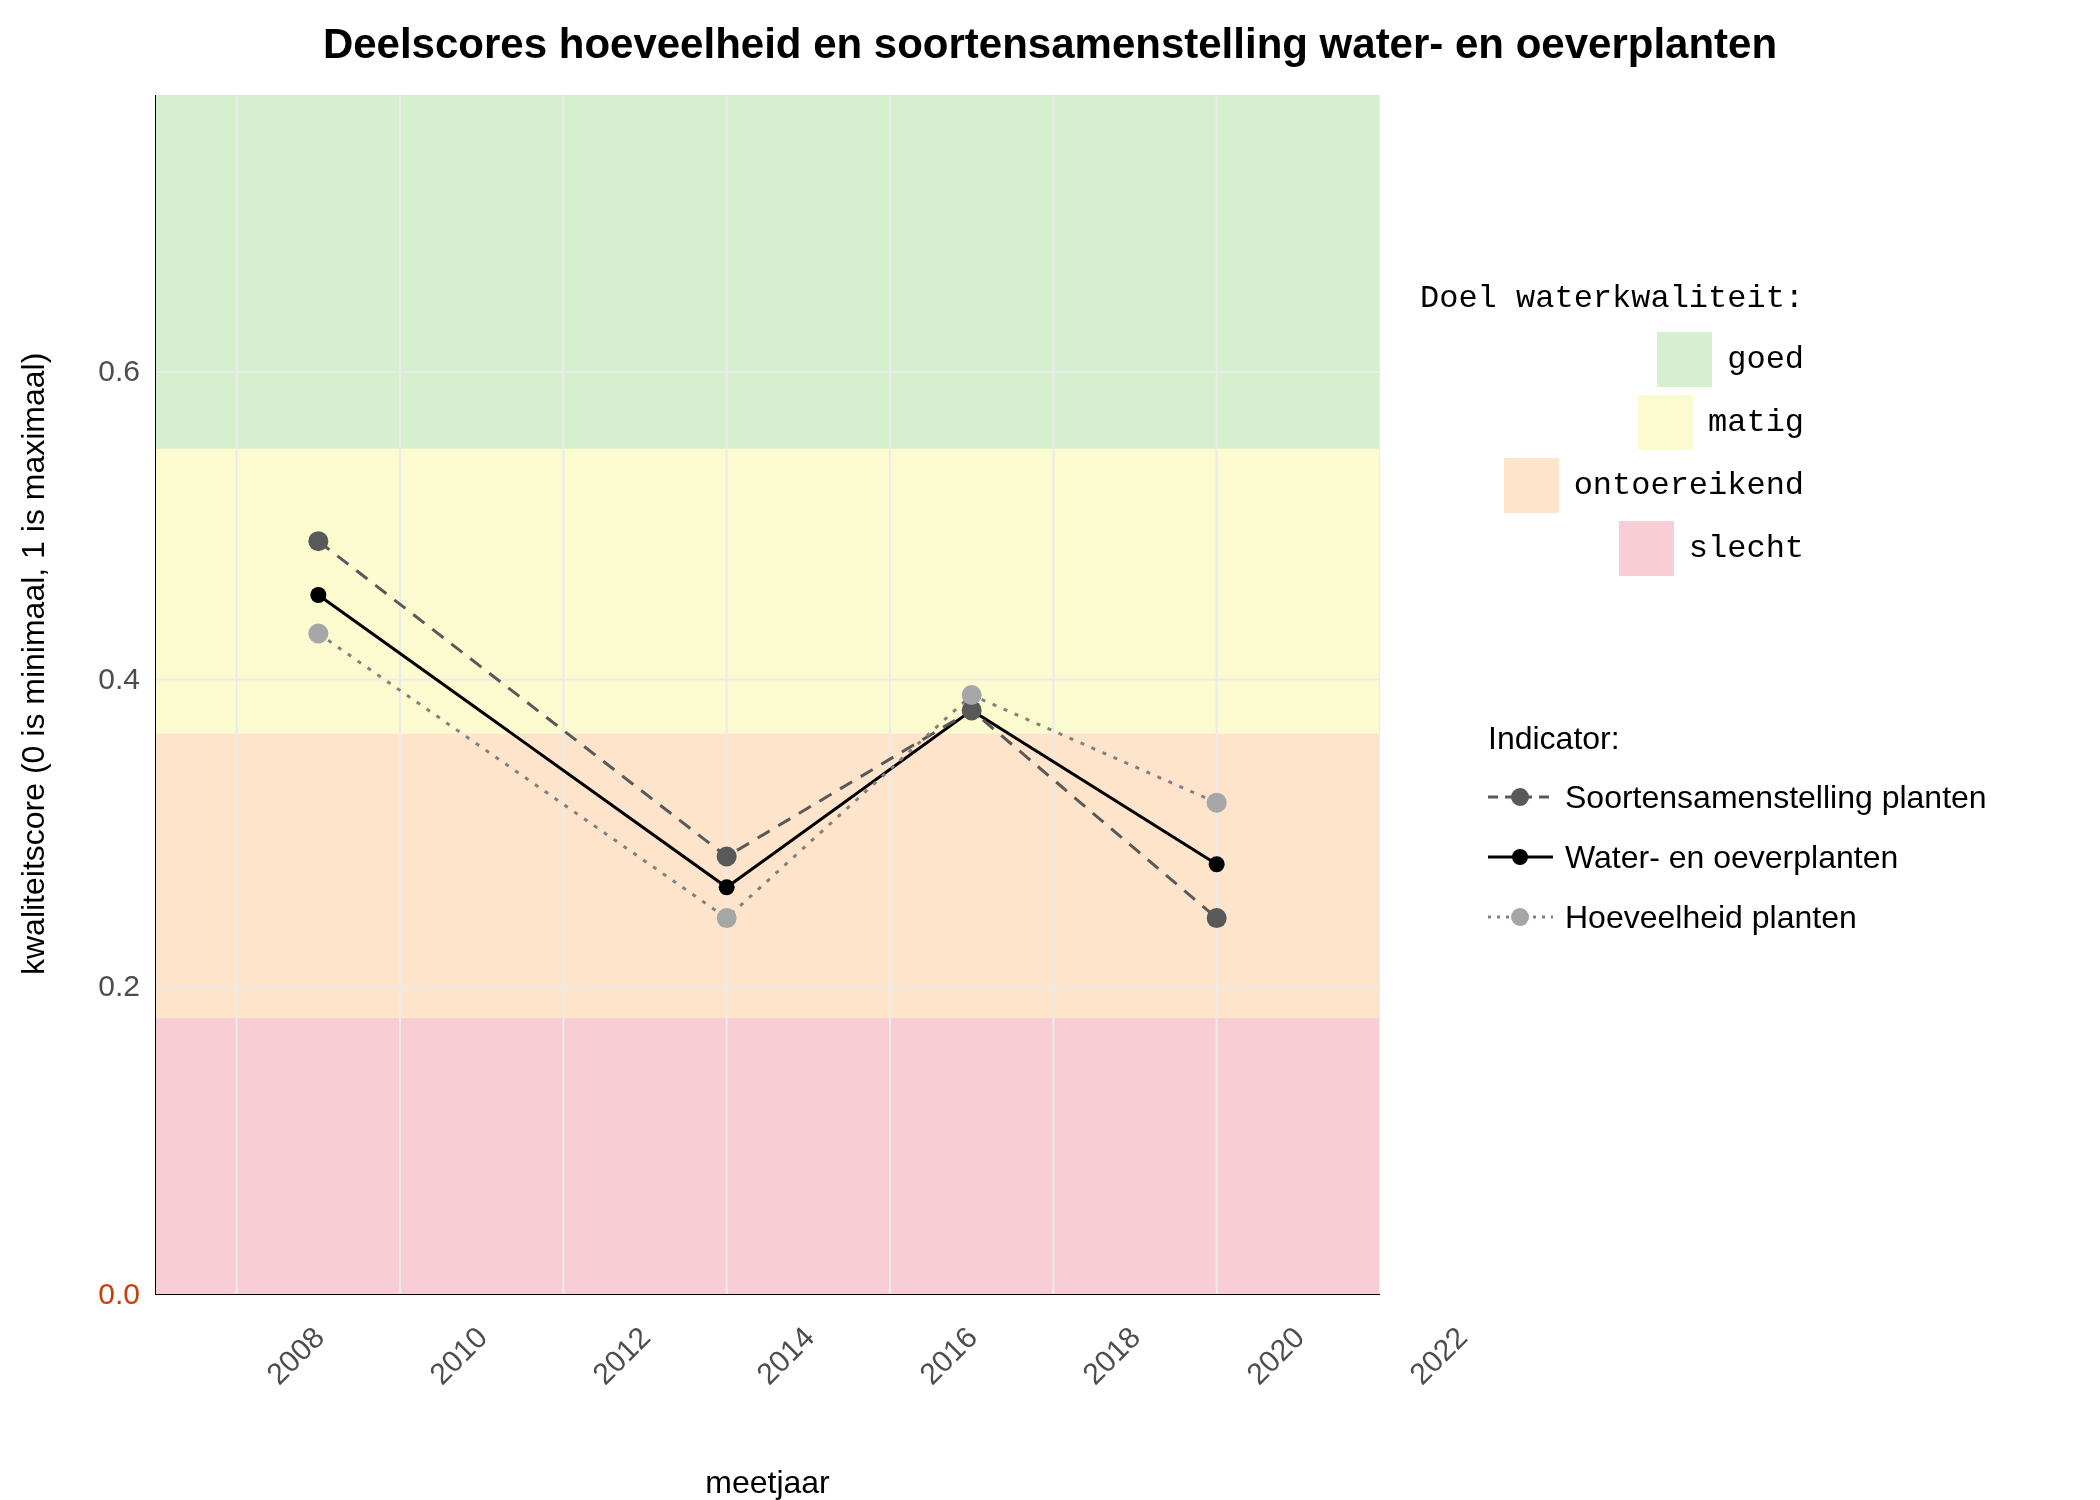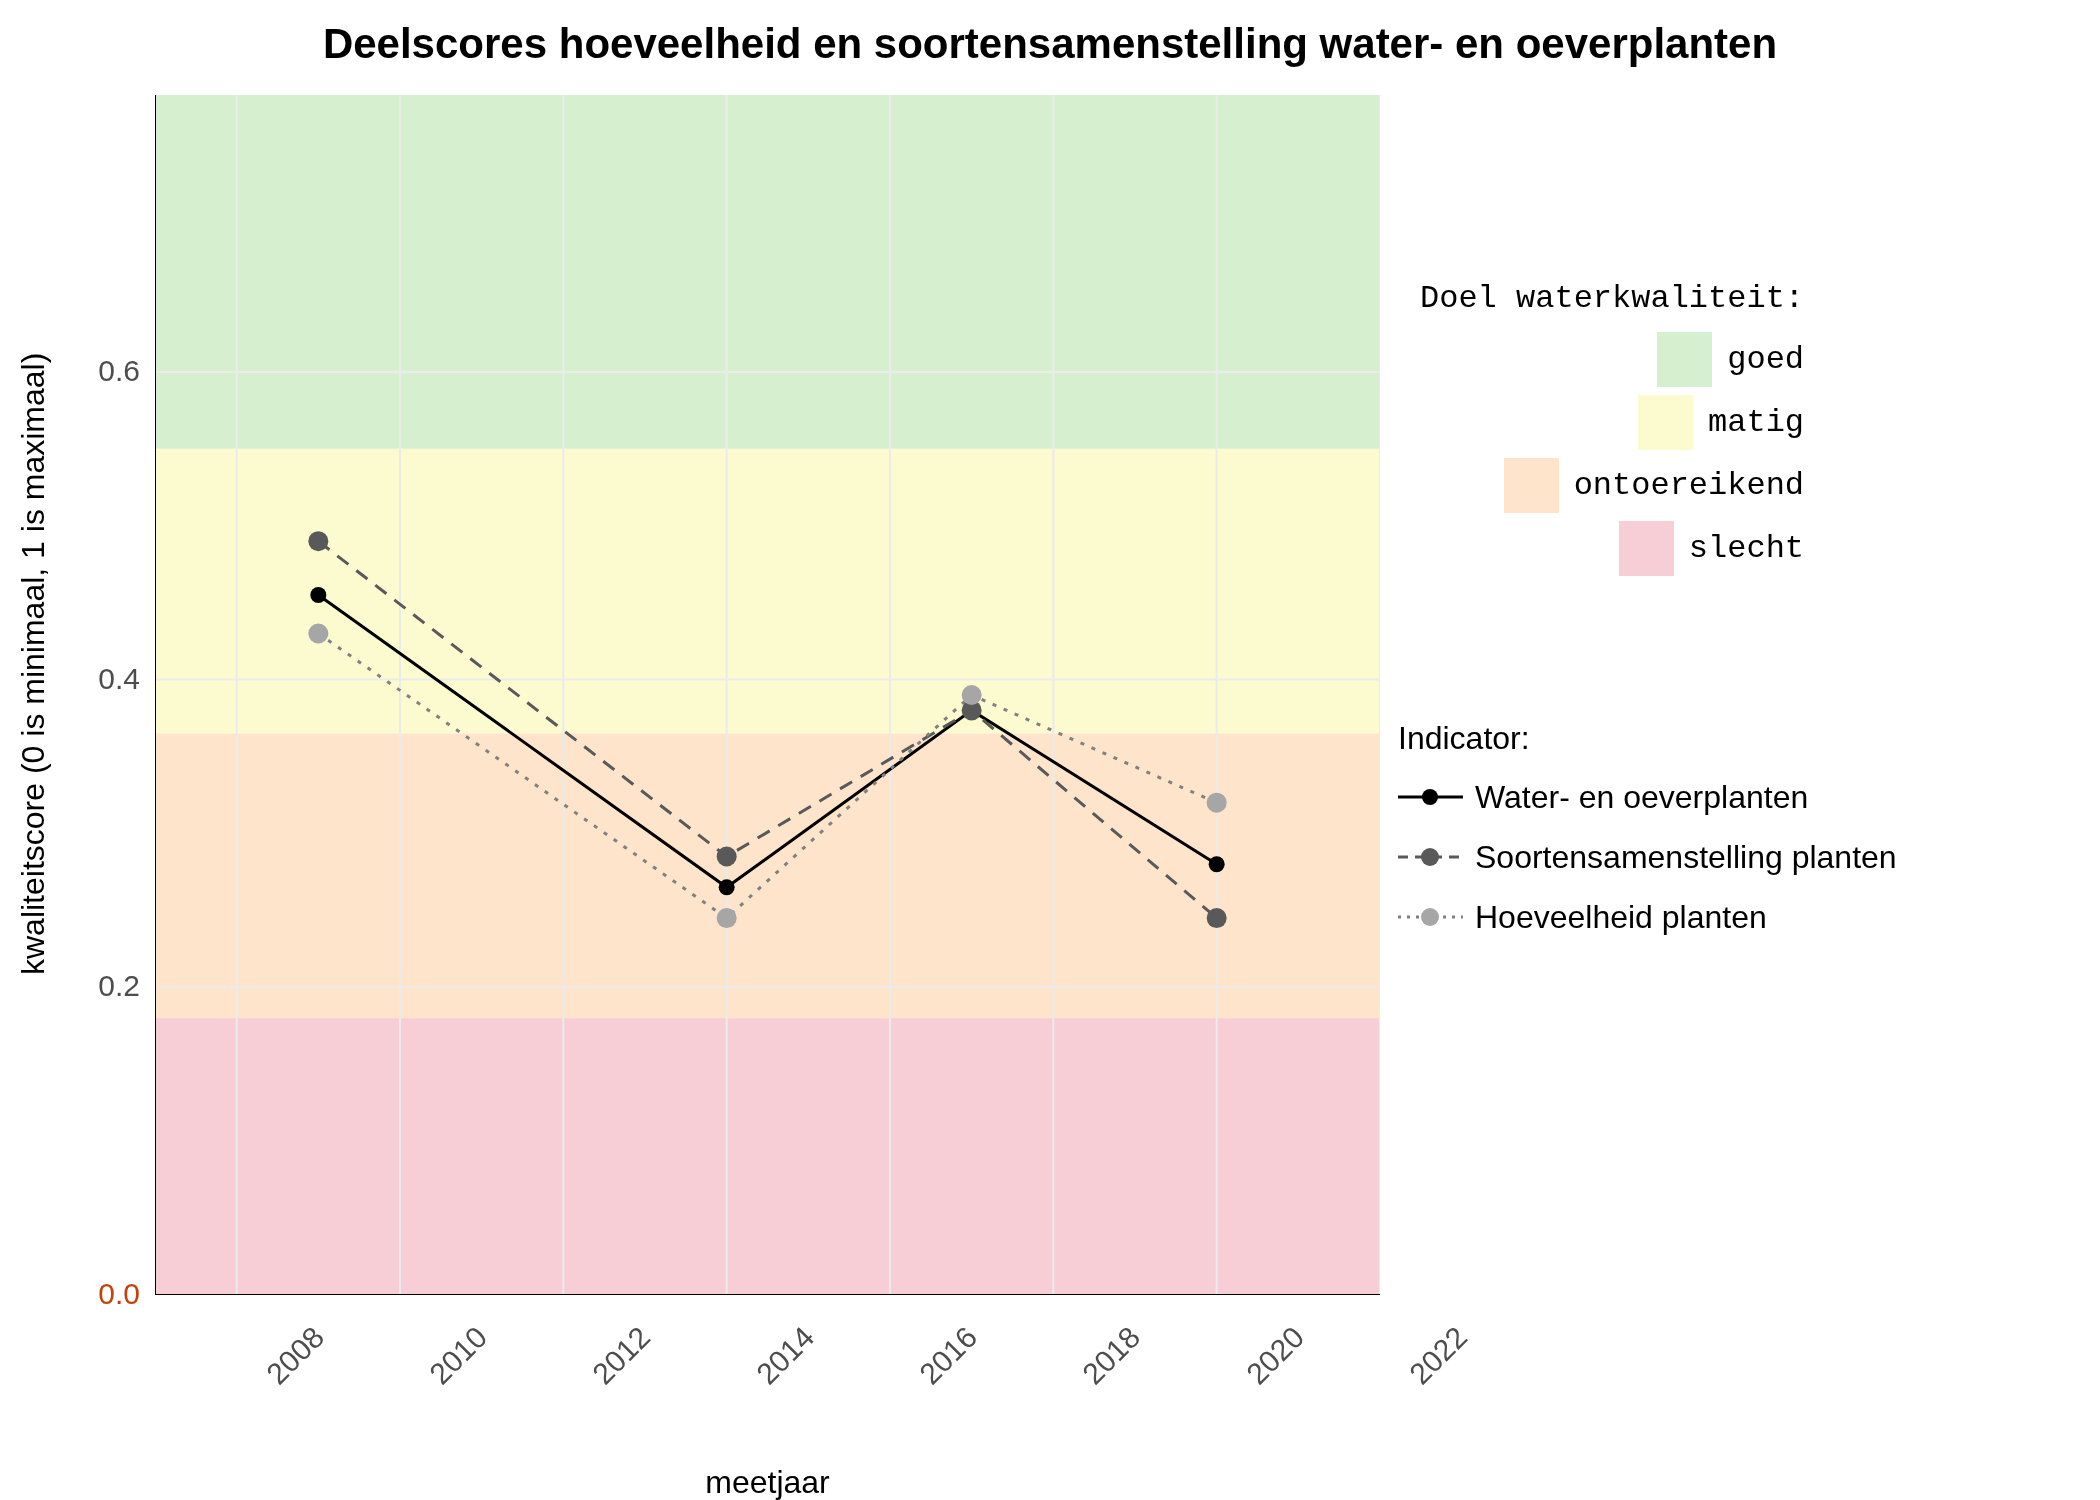--- a/index.html
+++ b/index.html
@@ -76,21 +76,21 @@
     width: 55px;
     height: 55px;
     margin-right: 15px;
   }
   .legend-label {
     font-size: 32px;
     color: #000;
   }
   .legend2 {
     position: absolute;
-    left: 1398px;
+    left: 1488px;
     top: 720px;
     font-size: 32px;
   }
   .legend2-item {
     display: flex;
     align-items: center;
     margin-bottom: 10px;
     height: 50px;
   }
   .legend2-line {
@@ -185,34 +185,34 @@
       <div class="legend-swatch" style="background:#f8ced6;"></div>
       <div class="legend-label">slecht</div>
     </div>
   </div>
 
   <div class="legend2">
     <div class="legend-title">Indicator:</div>
     <div class="legend2-item">
       <div class="legend2-line">
         <svg width="65" height="30">
+            <line x1="0" y1="15" x2="65" y2="15" stroke="#595959" stroke-width="3" stroke-dasharray="10,7"></line>
+            <circle cx="32" cy="15" r="9" fill="#595959"></circle>
+          </svg>
+      </div>
+      <div class="legend-label">Soortensamenstelling planten</div>
+    </div>
+    <div class="legend2-item">
+      <div class="legend2-line">
+        <svg width="65" height="30">
             <line x1="0" y1="15" x2="65" y2="15" stroke="#000" stroke-width="3"></line>
             <circle cx="32" cy="15" r="8" fill="#000"></circle>
           </svg>
       </div>
       <div class="legend-label">Water- en oeverplanten</div>
-    </div>
-    <div class="legend2-item">
-      <div class="legend2-line">
-        <svg width="65" height="30">
-            <line x1="0" y1="15" x2="65" y2="15" stroke="#595959" stroke-width="3" stroke-dasharray="10,7"></line>
-            <circle cx="32" cy="15" r="9" fill="#595959"></circle>
-          </svg>
-      </div>
-      <div class="legend-label">Soortensamenstelling planten</div>
     </div>
     <div class="legend2-item">
       <div class="legend2-line">
         <svg width="65" height="30">
             <line x1="0" y1="15" x2="65" y2="15" stroke="#808080" stroke-width="3" stroke-dasharray="3,6"></line>
             <circle cx="32" cy="15" r="9" fill="#a6a6a6"></circle>
           </svg>
       </div>
       <div class="legend-label">Hoeveelheid planten</div>
     </div>

